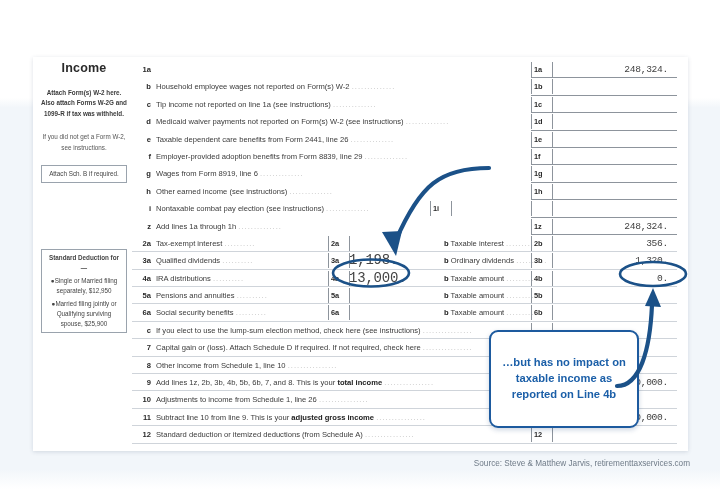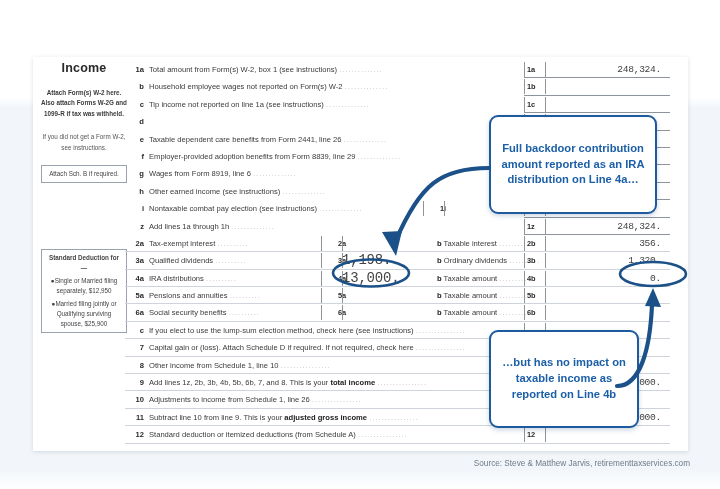--- a/index.html
+++ b/index.html
@@ -29,30 +29,30 @@
   .stub .hdr{font-size:12.5px;font-weight:bold;color:#2a2a2a;letter-spacing:.2px;}
   .stub .blk{font-size:6.3px;font-weight:bold;color:#3b3b3b;line-height:1.65;margin-top:13px;}
   .stub .blk.norm{font-weight:normal;color:#555;}
   .stub .boxed{
     border:1px solid #9aa3ad;padding:3px 4px;font-size:6.3px;line-height:1.6;color:#444;
   }
   .stub .boxed b{font-weight:bold;}
   .bullet{display:inline-block;width:4px;}
 
   
-  .body{position:absolute;left:92px;top:4px;width:548px;}
+  .body{position:absolute;left:99px;top:4px;width:548px;}
   .row{position:relative;height:17.4px;}
   .ln{position:absolute;left:0;width:19px;text-align:right;font-size:7.6px;font-weight:bold;color:#2b2b2b;top:4px;}
   .desc{position:absolute;left:24px;top:4px;font-size:7.6px;color:#3a3a3a;white-space:nowrap;}
   .desc b{font-weight:bold;color:#222;}
   .dots{color:#b9b9b9;letter-spacing:1px;}
 
   
   .midcode{position:absolute;width:21px;top:1px;height:15px;border-left:1px solid #8d949c;
-           font-size:7.4px;font-weight:bold;color:#2b2b2b;text-align:left;padding-left:16px;
+           font-size:7.4px;font-weight:bold;color:#2b2b2b;text-align:left;padding-left:2px;
            box-sizing:border-box;line-height:15px;}
   .midcell{position:absolute;top:1px;height:15px;border-left:1px solid #8d949c;box-sizing:border-box;}
   .midval{position:absolute;top:1px;height:17px;line-height:15px;font-size:14px;color:#444;
           font-family:"Liberation Mono", monospace;letter-spacing:-.2px;}
 
   
   .rcode{position:absolute;left:399px;width:22px;top:1px;height:15px;border-left:1px solid #8d949c;border-right:1px solid #8d949c;
          font-size:7.4px;font-weight:bold;color:#2b2b2b;padding-left:2px;box-sizing:border-box;line-height:15px;}
   .ramt{position:absolute;left:423px;width:122px;top:1px;height:15px;line-height:15px;
         font-size:9.6px;color:#3f3f3f;font-family:"Liberation Mono", monospace;text-align:right;
@@ -94,41 +94,41 @@
         <b>Standard Deduction for —</b>
         <div style="margin-top:3px;"><span class="bullet">●</span><span>Single or Married filing separately, $12,950</span></div>
         <div style="margin-top:3px;"><span class="bullet">●</span><span>Married filing jointly or Qualifying surviving spouse, $25,900</span></div>
       </div>
     </div>
 
     <div class="body">
       <div id="block1">
           <div class="row">
             <div class="ln">1a</div>
-            <div class="desc">Total amount from Form(s) W-2, box 1 (see instructions) <span class="dots">..............</span></div>
             <div class="rcode">1a</div>
             <div class="ramt">248,324.</div>
             <div class="hr"></div>
           </div>
           <div class="row">
             <div class="ln">b</div>
             <div class="desc">Household employee wages not reported on Form(s) W-2 <span class="dots">..............</span></div>
             <div class="rcode">1b</div>
             <div class="ramt"></div>
             <div class="hr"></div>
           </div>
           <div class="row">
             <div class="ln">c</div>
             <div class="desc">Tip income not reported on line 1a (see instructions) <span class="dots">..............</span></div>
             <div class="rcode">1c</div>
             <div class="ramt"></div>
             <div class="hr"></div>
           </div>
           <div class="row">
             <div class="ln">d</div>
+            <div class="desc">Medicaid waiver payments not reported on Form(s) W-2 (see instructions) <span class="dots">..............</span></div>
             <div class="rcode">1d</div>
             <div class="ramt"></div>
             <div class="hr"></div>
           </div>
           <div class="row">
             <div class="ln">e</div>
             <div class="desc">Taxable dependent care benefits from Form 2441, line 26 <span class="dots">..............</span></div>
             <div class="rcode">1e</div>
             <div class="ramt"></div>
             <div class="hr"></div>
@@ -283,21 +283,20 @@
             <div class="ln">12</div>
             <div class="desc">Standard deduction or itemized deductions (from Schedule A) <span class="dots">................</span></div>
             <div class="rcode">12</div>
             <div class="hr"></div>
             <div class="hrfull"></div>
           </div>
         </div>
     </div>
   </div>
 
-  <div class="callout" id="callout-top">Full backdoor contribution amount reported as an IRA distribution on Line 4a…</div>
   <div class="callout" id="callout-bottom">…but has no impact on taxable income as reported on Line 4b</div>
 
   <svg class="overlay">
 
     <path d="M489,168 C440,168 420,185 396,240" fill="none" stroke="#1b5188" stroke-width="4.2" stroke-linecap="round"></path>
     <path d="M382,232 L396,256 L402,231 Z" fill="#1b5188"></path>
 
     <ellipse cx="371" cy="273" rx="38" ry="13.5" fill="none" stroke="#1b5188" stroke-width="2.6"></ellipse>
 
     <ellipse cx="653" cy="274" rx="33" ry="12" fill="none" stroke="#1b5188" stroke-width="2.6"></ellipse>

